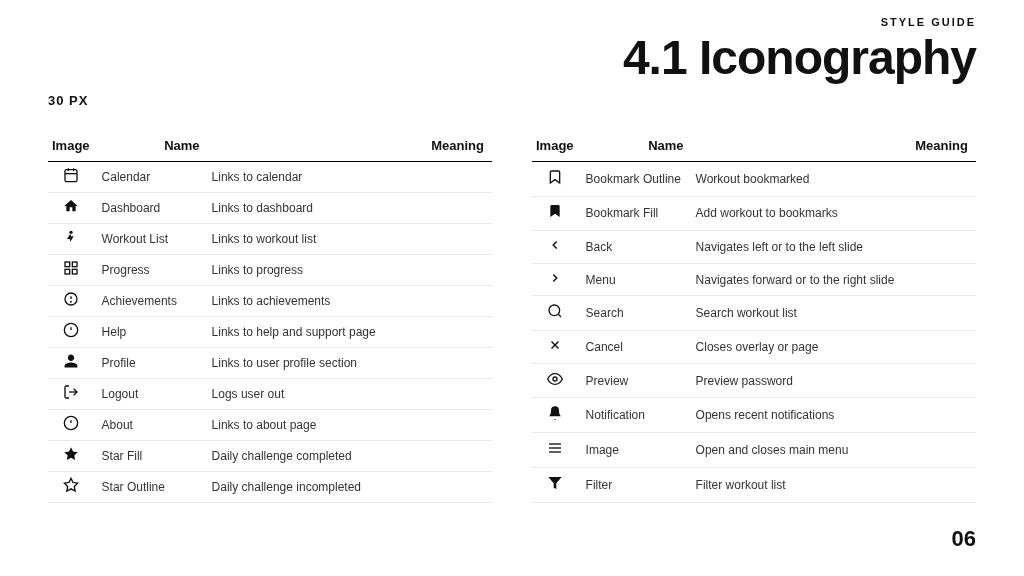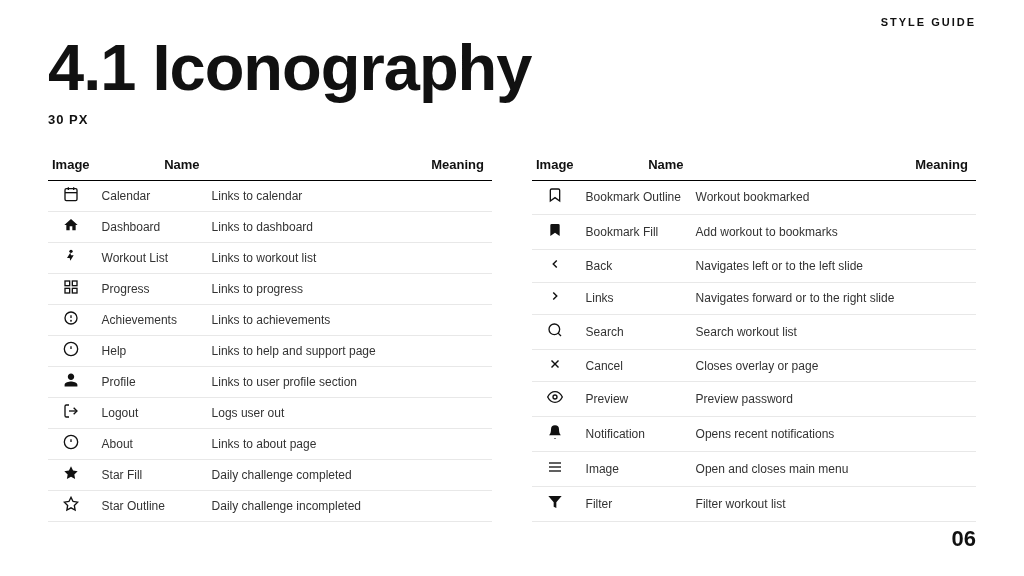--- a/index.html
+++ b/index.html
@@ -20,25 +20,26 @@
     .style-guide-label {
       position: absolute;
       top: 16px;
       right: 48px;
       font-size: 11px;
       letter-spacing: 2px;
       color: #111;
       font-weight: 700;
     }
     .page-title {
-      font-size: 65px;
+      font-size: 48px;
       font-weight: 900;
       letter-spacing: -1px;
       margin-bottom: 8px;
       line-height: 1.1;
+      text-align: right;
     }
     .size-label {
       font-size: 13px;
       font-weight: 700;
       letter-spacing: 1px;
       margin-bottom: 24px;
       color: #111;
     }
     .tables-container {
       display: flex;
@@ -224,21 +225,21 @@
     <td class="icon-cell"><svg width="14" height="14" viewBox="0 0 24 24" fill="none" stroke="currentColor" stroke-width="2.5">
                 <polyline points="15 18 9 12 15 6"></polyline>
               </svg></td>
     <td class="name-cell">Back</td>
     <td class="meaning-cell">Navigates left or to the left slide</td>
   </tr>
           <tr>
     <td class="icon-cell"><svg width="14" height="14" viewBox="0 0 24 24" fill="none" stroke="currentColor" stroke-width="2.5">
                 <polyline points="9 18 15 12 9 6"></polyline>
               </svg></td>
-    <td class="name-cell">Links</td>
+    <td class="name-cell">Menu</td>
     <td class="meaning-cell">Navigates forward or to the right slide</td>
   </tr>
           <tr>
     <td class="icon-cell"><svg width="16" height="16" viewBox="0 0 24 24" fill="none" stroke="currentColor" stroke-width="2">
                 <circle cx="11" cy="11" r="8"></circle>
                 <line x1="21" y1="21" x2="16.65" y2="16.65"></line>
               </svg></td>
     <td class="name-cell">Search</td>
     <td class="meaning-cell">Search workout list</td>
   </tr>

